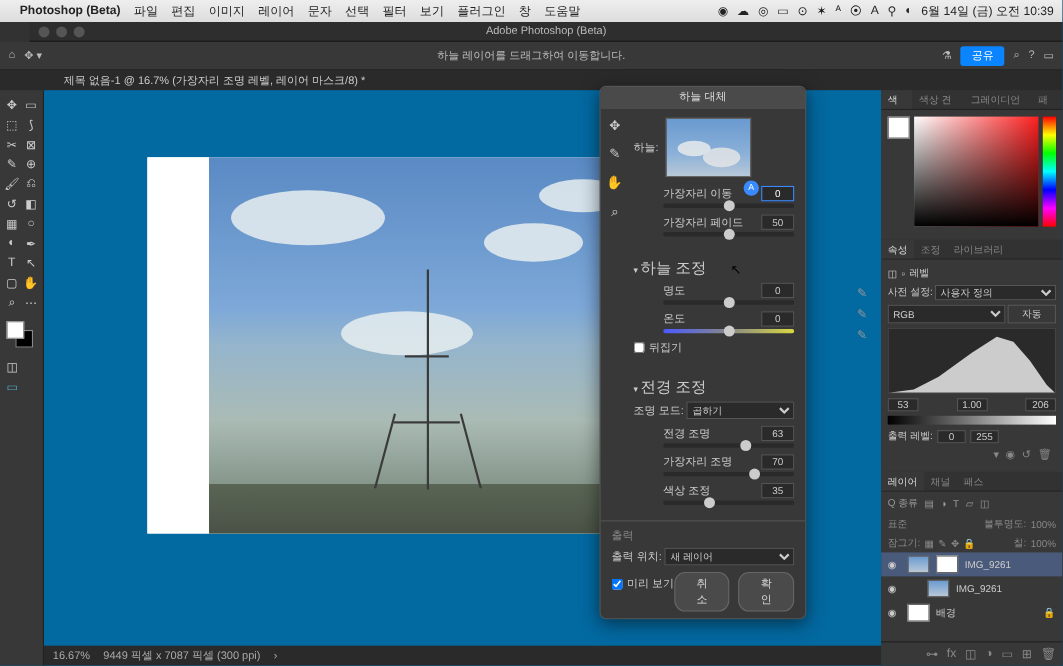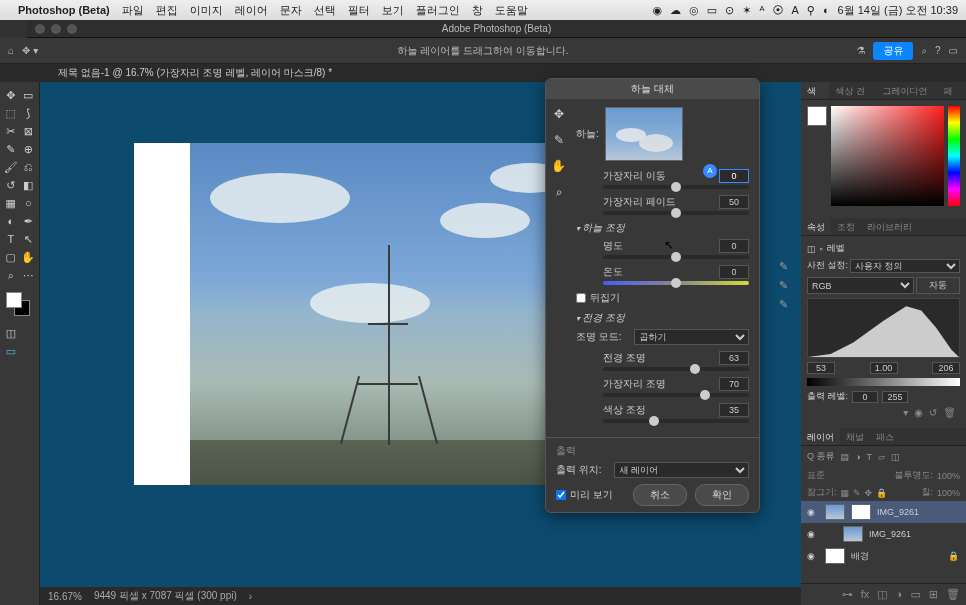--- a/index.html
+++ b/index.html
@@ -19,62 +19,62 @@
 .share-btn { background: #0a84ff; color: #fff; padding: 2px 10px; border-radius: 3px; font-size: 10px; }
 .tabbar { height: 18px; background: #2a2a2a; display: flex; align-items: center; padding-left: 50px; font-size: 10px; color: #ccc; }
 .tabbar .tab { padding: 14px 8px; }
 .main { display: flex; height: 523px; }
 .toolbox { width: 40px; background: #383838; border-right: 1px solid #222; padding: 4px 2px; }
 .toolbox .row { display: flex; }
 .toolbox .tool { width: 18px; height: 18px; display: flex; align-items: center; justify-content: center; font-size: 11px; color: #ccc; cursor: pointer; }
 .toolbox .swatch { margin-top: 8px; position: relative; width: 24px; height: 24px; margin-left: 4px; }
 .toolbox .swatch .fg { width: 16px; height: 16px; background: #fff; border: 1px solid #888; position: absolute; }
 .toolbox .swatch .bg { width: 16px; height: 16px; background: #000; border: 1px solid #888; position: absolute; left: 8px; top: 8px; }
-.canvas-area { flex: 1; background: #0c4a6e; position: relative; display: flex; align-items: center; justify-content: center; }
+.canvas-area { flex: 1; background: #0369a1; position: relative; display: flex; align-items: center; justify-content: center; }
 .canvas { width: 454px; height: 342px; background: #fff; margin-top: -60px; margin-left: -120px; display: flex; }
 .canvas .whitestrip { width: 56px; background: #fff; }
 .canvas .photo { flex: 1; background: linear-gradient(to bottom, #5a8ac4 0%, #7da8d8 40%, #95b5cc 50%, #aabbb5 70%, #6a7a6a 100%); position: relative; overflow: hidden; }
 .cloud { position: absolute; background: #e8eef0; border-radius: 50%; opacity: 0.85; }
 .c1 { width: 140px; height: 50px; left: 20px; top: 30px; }
 .c2 { width: 90px; height: 35px; left: 250px; top: 60px; }
 .c3 { width: 120px; height: 40px; left: 120px; top: 140px; }
 .c4 { width: 80px; height: 30px; left: 300px; top: 20px; }
 .tower { position: absolute; left: 50%; transform: translateX(-50%); bottom: 40px; width: 2px; height: 200px; background: #3a3a3a; }
 .tower::before, .tower::after { content: ''; position: absolute; background: #3a3a3a; }
 .tower::before { width: 60px; height: 2px; bottom: 60px; left: -30px; }
 .tower::after { width: 40px; height: 2px; bottom: 120px; left: -20px; }
 .tower-base { position: absolute; left: 50%; transform: translateX(-50%); bottom: 40px; width: 80px; height: 70px; }
 .tower-base::before, .tower-base::after { content: ''; position: absolute; bottom: 0; width: 2px; height: 70px; background: #3a3a3a; }
 .tower-base::before { left: 0; transform: rotate(15deg); }
 .tower-base::after { right: 0; transform: rotate(-15deg); }
 .ground { position: absolute; bottom: 0; left: 0; right: 0; height: 45px; background: linear-gradient(#5a6555,#4a5245); }
 .statusbar { position: absolute; bottom: 0; left: 0; right: 0; height: 18px; background: #2a2a2a; color: #aaa; font-size: 10px; display: flex; align-items: center; padding: 0 8px; gap: 12px; }
 
 
-.dialog { position: absolute; left: 545px; top: 78px; width: 215px; background: #383838; border: 1px solid #555; border-radius: 6px; box-shadow: 0 4px 16px rgba(0,0,0,0.5); font-size: 10px; }
+.dialog { position: absolute; left: 545px; top: 78px; width: 188px; background: #383838; border: 1px solid #555; border-radius: 6px; box-shadow: 0 4px 16px rgba(0,0,0,0.5); font-size: 10px; }
 .dialog-title { height: 20px; background: #4a4a4a; border-radius: 6px 6px 0 0; text-align: center; line-height: 20px; color: #ddd; font-size: 10px; }
 .dialog-body { display: flex; }
 .dialog-tools { width: 26px; padding: 6px 0; display: flex; flex-direction: column; align-items: center; gap: 8px; }
 .dialog-tools span { width: 18px; height: 18px; display: flex; align-items: center; justify-content: center; cursor: pointer; color: #ccc; font-size: 12px; }
 .dialog-content { flex: 1; padding: 8px 10px 8px 4px; }
 .sky-preview { display: flex; align-items: center; gap: 6px; margin-bottom: 8px; }
 .sky-thumb { width: 78px; height: 54px; background: linear-gradient(#6a9ad0 0%, #8ab0d8 60%, #b8c8d8 100%); border: 1px solid #666; position: relative; }
 .sky-thumb::after { content: ''; position: absolute; width: 30px; height: 14px; background: #eee; border-radius: 50%; left: 10px; top: 20px; opacity: 0.8; box-shadow: 25px 8px 0 2px #e8e8e8; }
 .slider-row { margin-bottom: 6px; margin-left: 27px; }
 .slider-label { display: flex; justify-content: space-between; margin-bottom: 2px; }
 .slider-label input { width: 30px; background: #2a2a2a; border: 1px solid #555; color: #ccc; font-size: 9px; text-align: center; }
 .slider-label input.highlight { border-color: #3a8aff; color: #fff; }
 .slider-track { height: 4px; background: #2a2a2a; border-radius: 2px; position: relative; }
 .slider-track.color { background: linear-gradient(to right, #4a5aff, #888, #d8d840); }
 .slider-handle { width: 10px; height: 10px; background: #ccc; border-radius: 50%; position: absolute; top: -3px; transform: translateX(-50%); cursor: pointer; }
-.section-hdr { color: #ccc; margin: 6px 0 4px; font-size: 10px; cursor: pointer; font-style: italic; }
+.section-hdr { color: #ccc; margin: 20px 0 4px; font-size: 14px; cursor: pointer; }
 .section-hdr::before { content: '▾ '; font-size: 8px; }
 .checkbox-row { display: flex; align-items: center; gap: 4px; margin: 4px 0; }
 .checkbox-row input { width: 10px; height: 10px; }
-.select-row { display: flex; align-items: center; gap: 12px; margin-bottom: 6px; }
+.select-row { display: flex; align-items: center; gap: 2px; margin-bottom: 6px; }
 .select-row select { flex: 1; background: #2a2a2a; border: 1px solid #555; color: #ccc; font-size: 9px; padding: 1px; }
 .dialog-footer { padding: 6px 10px; border-top: 1px solid #555; }
 .dialog-buttons { display: flex; gap: 8px; justify-content: flex-end; margin-top: 6px; }
 .dialog-buttons button { padding: 3px 16px; border-radius: 10px; background: #4a4a4a; border: 1px solid #666; color: #ddd; font-size: 10px; cursor: pointer; }
 
 
 .panels { width: 165px; background: #323232; display: flex; flex-direction: column; }
 .panel-tabs { height: 18px; background: #323232; display: flex; font-size: 9px; border-bottom: 1px solid #222; }
 .panel-tabs span { padding: 3px 6px; color: #888; cursor: pointer; }
 .panel-tabs span.active { color: #ddd; background: #383838; }

